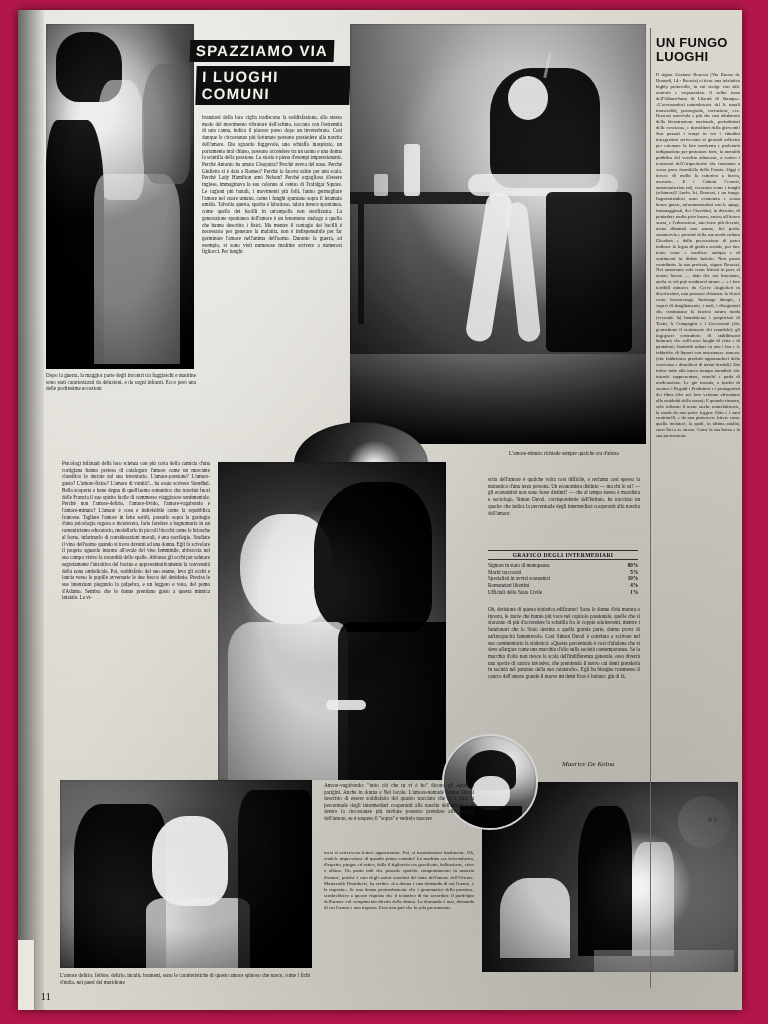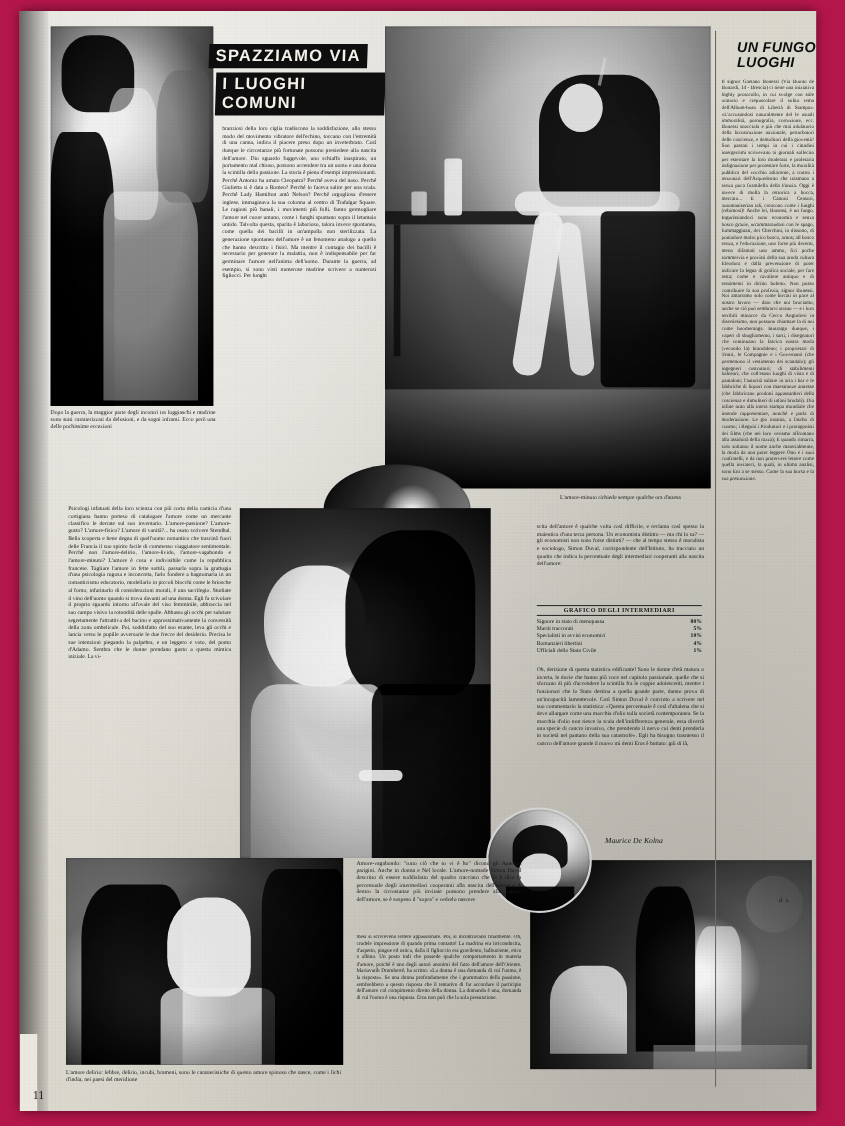--- a/index.html
+++ b/index.html
@@ -35,21 +35,21 @@
     position:absolute;left:0;top:0;width:26px;height:100%;
     background:linear-gradient(90deg, rgba(0,0,0,.55), rgba(0,0,0,.05));
   }
   #page-edge{
     position:absolute;left:0;bottom:0;width:16px;height:70px;
     background:#e9e6dd;
     border-right:1px solid #9a968c;
   }
   #page-num{
     position:absolute;left:1px;bottom:8px;width:32px;
-    text-align:center;font-size:11px;color:#222;
+    text-align:right;font-size:11px;color:#222;
     font-family:"Liberation Serif",serif;
   }
 
   
   .photo{
     position:absolute;
     background:#3a3a3a;
     overflow:hidden;
     filter:grayscale(1) contrast(1.1);
     box-shadow:0 0 2px rgba(0,0,0,.4) inset;
@@ -95,21 +95,21 @@
     position:absolute;left:44px;top:400px;width:330px;
     font-family:"Liberation Sans",sans-serif;
     font-weight:bold;
     font-size:31px;
     letter-spacing:-0.5px;
     color:#111;
     -webkit-text-stroke:0.4px #111;
   }
 
   #fungo{
-    position:absolute;left:652px;top:26px;width:86px;font-style:italic;
+    position:absolute;left:638px;top:26px;width:86px;
   }
   #fungo .ft{
     font-family:"Liberation Sans",sans-serif;
     font-weight:bold;font-size:13px;line-height:14px;
     color:#111;letter-spacing:.3px;
   }
   #rightrule{
     position:absolute;left:632px;top:18px;width:1px;height:960px;
     background:#6f6b63;
   }
@@ -272,21 +272,21 @@
       <tr>
         <td>Ufficiali dello Stato Civile</td>
         <td class="v">1%</td>
       </tr>
     </tbody>
       </table>
   </div>
 
   <div class="textcol" style="left:470px;top:596px;width:152px;height:148px;">Ob, derisione di questa statistica edificante! Sono le donne d'età matura o incerta, le ducie che hanno più voce nel capitolo passionale, quelle che si sforzano di più d'accendere la scintilla fra le coppie adolescenti, mentre i funzionari che lo Stato destina a quella grande parte, danno prova di un'incapacità lamentevole. Così Simon Duval è convinto a scrivere nel suo commentario la statistica: «Questa percentuale è così d'altalena che si deve allargare come una macchia d'olio sulla società contemporanea. Se la macchia d'olio non riesce la scala dell'indifferenza generale, essa diverrà una specie di cancro invasivo, che prendendo il nervo cui denti prenderla in società nel pantano della sua catastrofe». Egli ha bisogno trasmesso il cancro dell'amore grande il nuovo mi demi Eros è buttato: giù di là,</div>
 
-  <div class="sig" style="left:532px;top:750px;">Maurice De Kolna</div>
+  <div class="sig" style="left:544px;top:750px;">Maurice De Kolna</div>
 
   <div class="textcol" style="left:44px;top:450px;width:148px;height:310px;">Psicologi infatuati della loro scienza con più corta della camicia d'una cortigiana hanno preteso di catalogare l'amore come un mercante classifico le derrate sul suo inventario. L'amore-passione? L'amore-gusto? L'amore-fisico? L'amore di vanità?... ha osato scrivere Stendhal. Bella scoperta e bene degna di quell'uomo romantico che trascinò fuori delle Francia il suo spirito facile di commesso viaggiatore sentimentale. Perché non l'amore-delirio, l'amore-livido, l'amore-vagabondo e l'amore-minuto? L'amore è cosa e indivisibile come la repubblica francese. Tagliare l'amore in fette sottili, passarlo sopra la grattugia d'una psicologia rugosa e inconcreta, farlo fondere a bagnomaria in un romanticismo educatorio, modellarlo in piccoli blocchi come le briosche al forno, infarinarlo di considerazioni morali, è una sacrilegio. Studiate il vino dell'uomo quando si trova davanti ad una donna. Egli fa scivolare il proprio sguardo intorno all'ovale del viso femminile, abbraccia nel suo campo visivo la rotondità delle spalle. Abbassa gli occhi per salutare segretamente l'attrattiva del bacino e approssimativamente la convessità della zona ombelicale. Poi, soddisfatto del suo esame, leva gli occhi e lancia verso le pupille avversarie le due frecce del desiderio. Precisa le sue intenzioni piegando la palpebra, e un leggero e voto, del pomo d'Adamo. Sembra che le donne prendano gusto a questa mimica iniziale. La vi-</div>
 
   <div class="textcol small" style="left:306px;top:840px;width:150px;height:126px;">mesi si scriveveno lettere appassionate. Poi, si incontravano finalmente. Oh, crudele impressione di quando prima contatto! La madrina era irriconducita, d'aspetto, pingue ed ostica, dalla il figlioccio era gravilento, balbuziente, etico o albino. Un posto indi che possede qualche comportamento in materia d'amore, poiché è uno degli autori anonimi del fatto dell'amore dell'Oriente. Mariavatih Drumberté, ha scritto: «La donna è una domanda di cui l'uomo, è la risposta». Se una donna profondamente che i grammatico della passione, sembrebbero a questo risposta che il tentativo di far accordare il participio dell'amore col compimento diretto della donna. La domanda è una, domanda di cui l'uomo è una risposta. Eros non può che la sola presunzione.</div>
 
   <div class="cap" style="left:306px;top:772px;width:150px;">Amore-vagabondo: "tutto ciò che tu vi è ho" dicono gli Apaches parigini. Anche in donna e Nel locale. L'amore-nomade Simon Duval descritto di essere soddisfatto del quadro tracciato che lo è dice la percentuale degli intermediari cooperanti alla nascita dell'amore e A dentro la circostanze più invitate possono prendere alle nascite dell'amore, se è sospeso il "sopra" e vedrelo nascere</div>
 
   <div class="thinline" id="rightrule"></div>
   <div id="fungo">
     <div class="ft">UN FUNGO</div>

